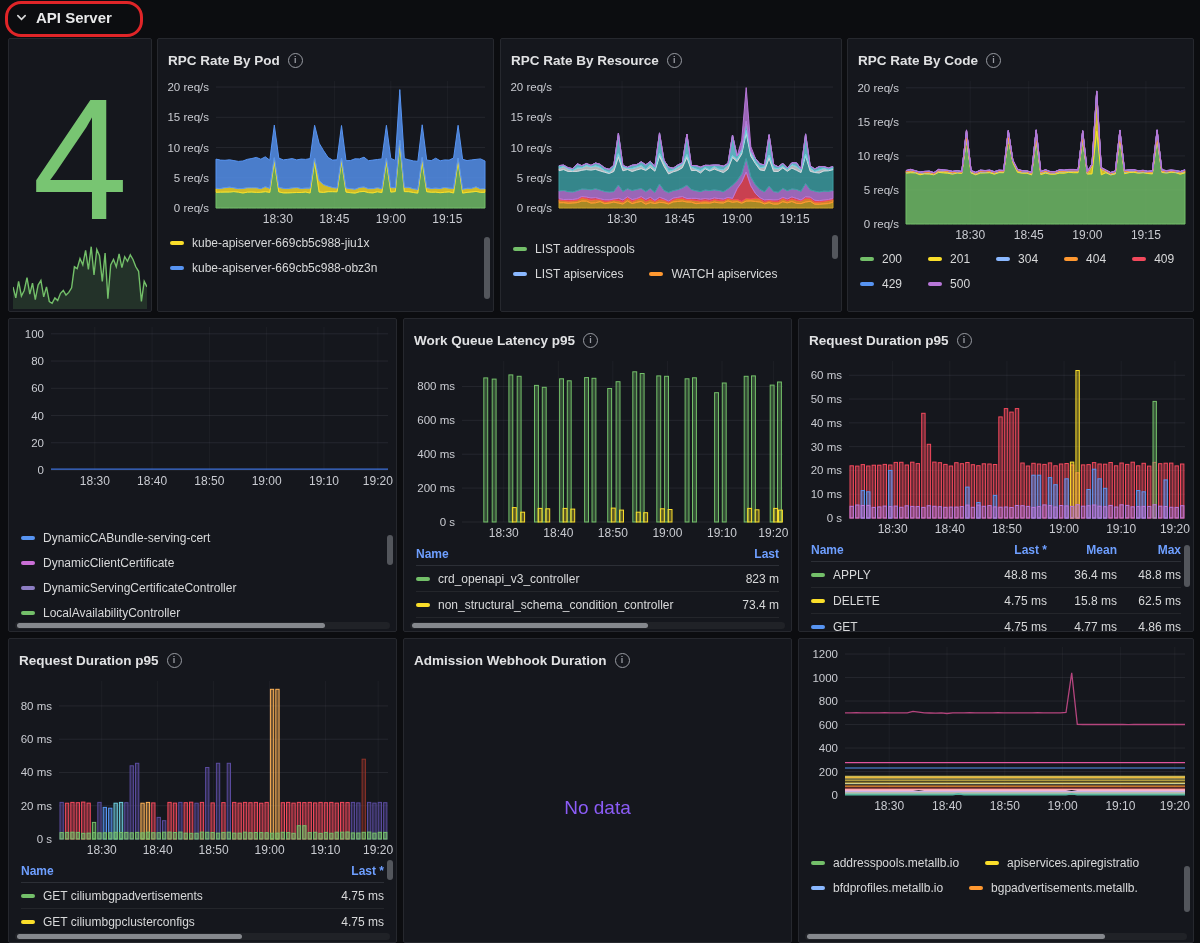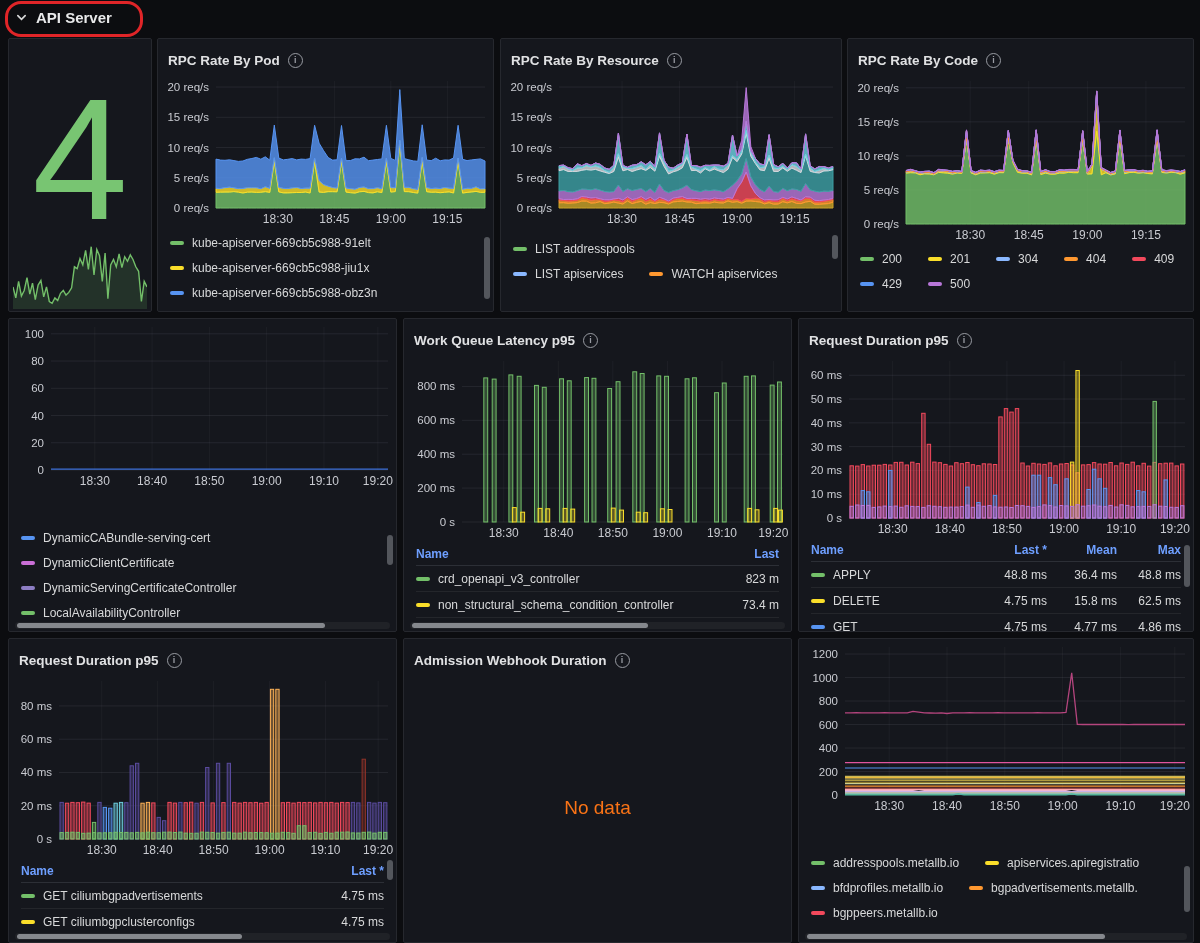--- a/index.html
+++ b/index.html
@@ -23,21 +23,21 @@
   .legend-label{font-size:12px;color:#d8d9da;}
   .dtable{position:relative;padding:0 12px 2px 12px;overflow:hidden;}
   .trow{display:grid;align-items:center;height:25px;border-bottom:1px solid #24262b;}
   .thead{height:23px;border-bottom:1px solid #2c2f36;}
   .th{font-size:12px;font-weight:700;color:#6e9fff;}
   .th.num{text-align:right;}
   .tname{display:inline-flex;align-items:center;gap:8px;font-size:12px;color:#d8d9da;white-space:nowrap;overflow:hidden;}
   .tval{font-size:12px;color:#d8d9da;text-align:right;white-space:nowrap;}
   .big-value{position:absolute;left:0;right:0;top:26px;bottom:58px;display:flex;align-items:center;justify-content:center;font-size:172px;font-weight:500;color:#78c572;z-index:2;}
   .spark{position:absolute;left:4px;right:4px;bottom:2px;height:70px;z-index:1;}
-  .nodata{flex:1;display:flex;align-items:center;justify-content:center;font-size:19px;color:#f97316;}
+  .nodata{flex:1;display:flex;align-items:center;justify-content:center;font-size:19px;color:#8b5cf6;}
   .vscroll{position:absolute;width:6px;border-radius:3px;background:#53565c;}
   .hscroll-track{position:absolute;left:6px;right:6px;bottom:2px;height:7px;border-radius:4px;background:#202227;}
   .hscroll-thumb{position:absolute;left:2px;top:1px;height:5px;border-radius:3px;background:#85888d;}
 </style>
 </head>
 <body>
 
 <div class="screen">
 
   <div class="row-header">
@@ -78,26 +78,20 @@
           <text x="176.36" y="150" text-anchor="middle" class="tickx">18:45</text>
           <line x1="232.85" y1="8" x2="232.85" y2="135" stroke="rgba(204,204,220,0.05)"></line>
           <text x="232.85" y="150" text-anchor="middle" class="tickx">19:00</text>
           <line x1="289.34000000000003" y1="8" x2="289.34000000000003" y2="135" stroke="rgba(204,204,220,0.05)"></line>
           <text x="289.34000000000003" y="150" text-anchor="middle" class="tickx">19:15</text>
           <path d="M58.0 119.3L62.5 119.2L67.0 119.1L71.5 119.1L75.9 118.6L80.4 119.2L84.9 120.0L89.4 119.2L93.9 119.1L98.3 119.4L102.8 119.3L107.3 118.7L111.8 119.4L116.3 89.0L120.8 118.9L125.3 119.9L129.7 119.9L134.2 119.7L138.7 119.5L143.2 119.5L147.7 119.1L152.1 120.0L156.6 89.0L161.1 119.1L165.6 119.4L170.1 118.7L174.6 118.7L179.1 118.8L183.5 89.0L188.0 119.1L192.5 119.7L197.0 120.1L201.5 118.8L206.0 118.4L210.4 119.6L214.9 119.9L219.4 118.8L223.9 119.6L228.4 89.0L232.8 119.1L237.3 118.6L241.8 70.9L246.3 118.6L250.8 118.7L255.3 119.5L259.8 120.1L264.2 89.0L268.7 118.7L273.2 119.3L277.7 119.2L282.2 119.7L286.6 119.3L291.1 118.9L295.6 120.0L300.1 89.0L304.6 120.1L309.1 119.4L313.5 119.0L318.0 118.4L322.5 119.4L327.0 119.3L327.0 135.0L322.5 135.0L318.0 135.0L313.5 135.0L309.1 135.0L304.6 135.0L300.1 135.0L295.6 135.0L291.1 135.0L286.6 135.0L282.2 135.0L277.7 135.0L273.2 135.0L268.7 135.0L264.2 135.0L259.8 135.0L255.3 135.0L250.8 135.0L246.3 135.0L241.8 135.0L237.3 135.0L232.8 135.0L228.4 135.0L223.9 135.0L219.4 135.0L214.9 135.0L210.4 135.0L206.0 135.0L201.5 135.0L197.0 135.0L192.5 135.0L188.0 135.0L183.5 135.0L179.1 135.0L174.6 135.0L170.1 135.0L165.6 135.0L161.1 135.0L156.6 135.0L152.1 135.0L147.7 135.0L143.2 135.0L138.7 135.0L134.2 135.0L129.7 135.0L125.3 135.0L120.8 135.0L116.3 135.0L111.8 135.0L107.3 135.0L102.8 135.0L98.3 135.0L93.9 135.0L89.4 135.0L84.9 135.0L80.4 135.0L75.9 135.0L71.5 135.0L67.0 135.0L62.5 135.0L58.0 135.0Z" fill="#73BF69" fill-opacity="0.82" stroke="#73BF69" stroke-width="1"></path>
           <path d="M58.0 115.3L62.5 115.6L67.0 114.7L71.5 114.2L75.9 114.9L80.4 115.7L84.9 115.5L89.4 114.8L93.9 114.8L98.3 114.8L102.8 115.8L107.3 113.8L111.8 115.4L116.3 84.8L120.8 114.4L125.3 115.4L129.7 115.6L134.2 115.0L138.7 114.5L143.2 115.6L147.7 115.2L152.1 115.2L156.6 85.0L161.1 107.6L165.6 111.6L170.1 113.2L174.6 114.6L179.1 115.2L183.5 85.1L188.0 115.1L192.5 115.7L197.0 116.3L201.5 114.5L206.0 114.0L210.4 115.7L214.9 115.6L219.4 114.8L223.9 115.7L228.4 85.0L232.8 114.5L237.3 114.9L241.8 67.4L246.3 114.3L250.8 114.4L255.3 115.8L259.8 116.5L264.2 84.5L268.7 114.6L273.2 115.6L277.7 115.2L282.2 115.6L286.6 114.5L291.1 115.2L295.6 115.4L300.1 85.0L304.6 116.3L309.1 115.3L313.5 115.4L318.0 113.8L322.5 115.9L327.0 115.8L327.0 119.3L322.5 119.4L318.0 118.4L313.5 119.0L309.1 119.4L304.6 120.1L300.1 89.0L295.6 120.0L291.1 118.9L286.6 119.3L282.2 119.7L277.7 119.2L273.2 119.3L268.7 118.7L264.2 89.0L259.8 120.1L255.3 119.5L250.8 118.7L246.3 118.6L241.8 70.9L237.3 118.6L232.8 119.1L228.4 89.0L223.9 119.6L219.4 118.8L214.9 119.9L210.4 119.6L206.0 118.4L201.5 118.8L197.0 120.1L192.5 119.7L188.0 119.1L183.5 89.0L179.1 118.8L174.6 118.7L170.1 118.7L165.6 119.4L161.1 119.1L156.6 89.0L152.1 120.0L147.7 119.1L143.2 119.5L138.7 119.5L134.2 119.7L129.7 119.9L125.3 119.9L120.8 118.9L116.3 89.0L111.8 119.4L107.3 118.7L102.8 119.3L98.3 119.4L93.9 119.1L89.4 119.2L84.9 120.0L80.4 119.2L75.9 118.6L71.5 119.1L67.0 119.1L62.5 119.2L58.0 119.3Z" fill="#FADE2A" fill-opacity="0.82" stroke="#FADE2A" stroke-width="1"></path>
           <path d="M58.0 86.1L62.5 87.1L67.0 87.3L71.5 86.8L75.9 87.6L80.4 88.4L84.9 88.0L89.4 86.3L93.9 85.5L98.3 84.4L102.8 86.2L107.3 83.8L111.8 87.2L116.3 52.1L120.8 85.1L125.3 86.9L129.7 86.3L134.2 85.6L138.7 86.9L143.2 86.1L147.7 86.4L152.1 85.6L156.6 52.3L161.1 70.2L165.6 77.7L170.1 84.5L174.6 87.1L179.1 86.8L183.5 52.5L188.0 87.7L192.5 87.5L197.0 85.8L201.5 85.9L206.0 84.2L210.4 87.7L214.9 87.1L219.4 86.5L223.9 85.9L228.4 52.3L232.8 85.4L237.3 87.4L241.8 16.6L246.3 85.6L250.8 86.8L255.3 87.9L259.8 88.3L264.2 51.8L268.7 87.0L273.2 87.7L277.7 85.2L282.2 87.8L286.6 86.9L291.1 87.1L295.6 85.0L300.1 52.3L304.6 86.3L309.1 87.6L313.5 86.9L318.0 86.4L322.5 85.9L327.0 88.0L327.0 115.8L322.5 115.9L318.0 113.8L313.5 115.4L309.1 115.3L304.6 116.3L300.1 85.0L295.6 115.4L291.1 115.2L286.6 114.5L282.2 115.6L277.7 115.2L273.2 115.6L268.7 114.6L264.2 84.5L259.8 116.5L255.3 115.8L250.8 114.4L246.3 114.3L241.8 67.4L237.3 114.9L232.8 114.5L228.4 85.0L223.9 115.7L219.4 114.8L214.9 115.6L210.4 115.7L206.0 114.0L201.5 114.5L197.0 116.3L192.5 115.7L188.0 115.1L183.5 85.1L179.1 115.2L174.6 114.6L170.1 113.2L165.6 111.6L161.1 107.6L156.6 85.0L152.1 115.2L147.7 115.2L143.2 115.6L138.7 114.5L134.2 115.0L129.7 115.6L125.3 115.4L120.8 114.4L116.3 84.8L111.8 115.4L107.3 113.8L102.8 115.8L98.3 114.8L93.9 114.8L89.4 114.8L84.9 115.5L80.4 115.7L75.9 114.9L71.5 114.2L67.0 114.7L62.5 115.6L58.0 115.3Z" fill="#5794F2" fill-opacity="0.82" stroke="#5794F2" stroke-width="1"></path>
         </svg></div>
     <div class="legend" style="height:78px;" id="legend-rpc_by_pod">
-        <div class="legend-row">
-          <span class="legend-item">
-            <span class="chip" style="background: rgb(115, 191, 105);"></span>
-            <span class="legend-label">kube-apiserver-669cb5c988-91elt</span>
-          </span>
-        </div>
         <div class="legend-row">
           <span class="legend-item">
             <span class="chip" style="background: rgb(250, 222, 42);"></span>
             <span class="legend-label">kube-apiserver-669cb5c988-jiu1x</span>
           </span>
         </div>
         <div class="legend-row">
           <span class="legend-item">
             <span class="chip" style="background: rgb(87, 148, 242);"></span>
             <span class="legend-label">kube-apiserver-669cb5c988-obz3n</span>
@@ -843,26 +837,20 @@
         <div class="legend-row">
           <span class="legend-item">
             <span class="chip" style="background: rgb(138, 184, 255);"></span>
             <span class="legend-label">bfdprofiles.metallb.io</span>
           </span>
           <span class="legend-item">
             <span class="chip" style="background: rgb(255, 152, 48);"></span>
             <span class="legend-label">bgpadvertisements.metallb.</span>
           </span>
         </div>
-        <div class="legend-row">
-          <span class="legend-item">
-            <span class="chip" style="background: rgb(242, 73, 92);"></span>
-            <span class="legend-label">bgppeers.metallb.io</span>
-          </span>
-        </div>
       </div>
     <div class="vscroll" style="right:3px;bottom:30px;height:46px;"></div>
     <div class="hscroll-track">
         <div class="hscroll-thumb" style="width:78%;"></div>
       </div>
   </div>
 
 </div>
 
 </body></html>

